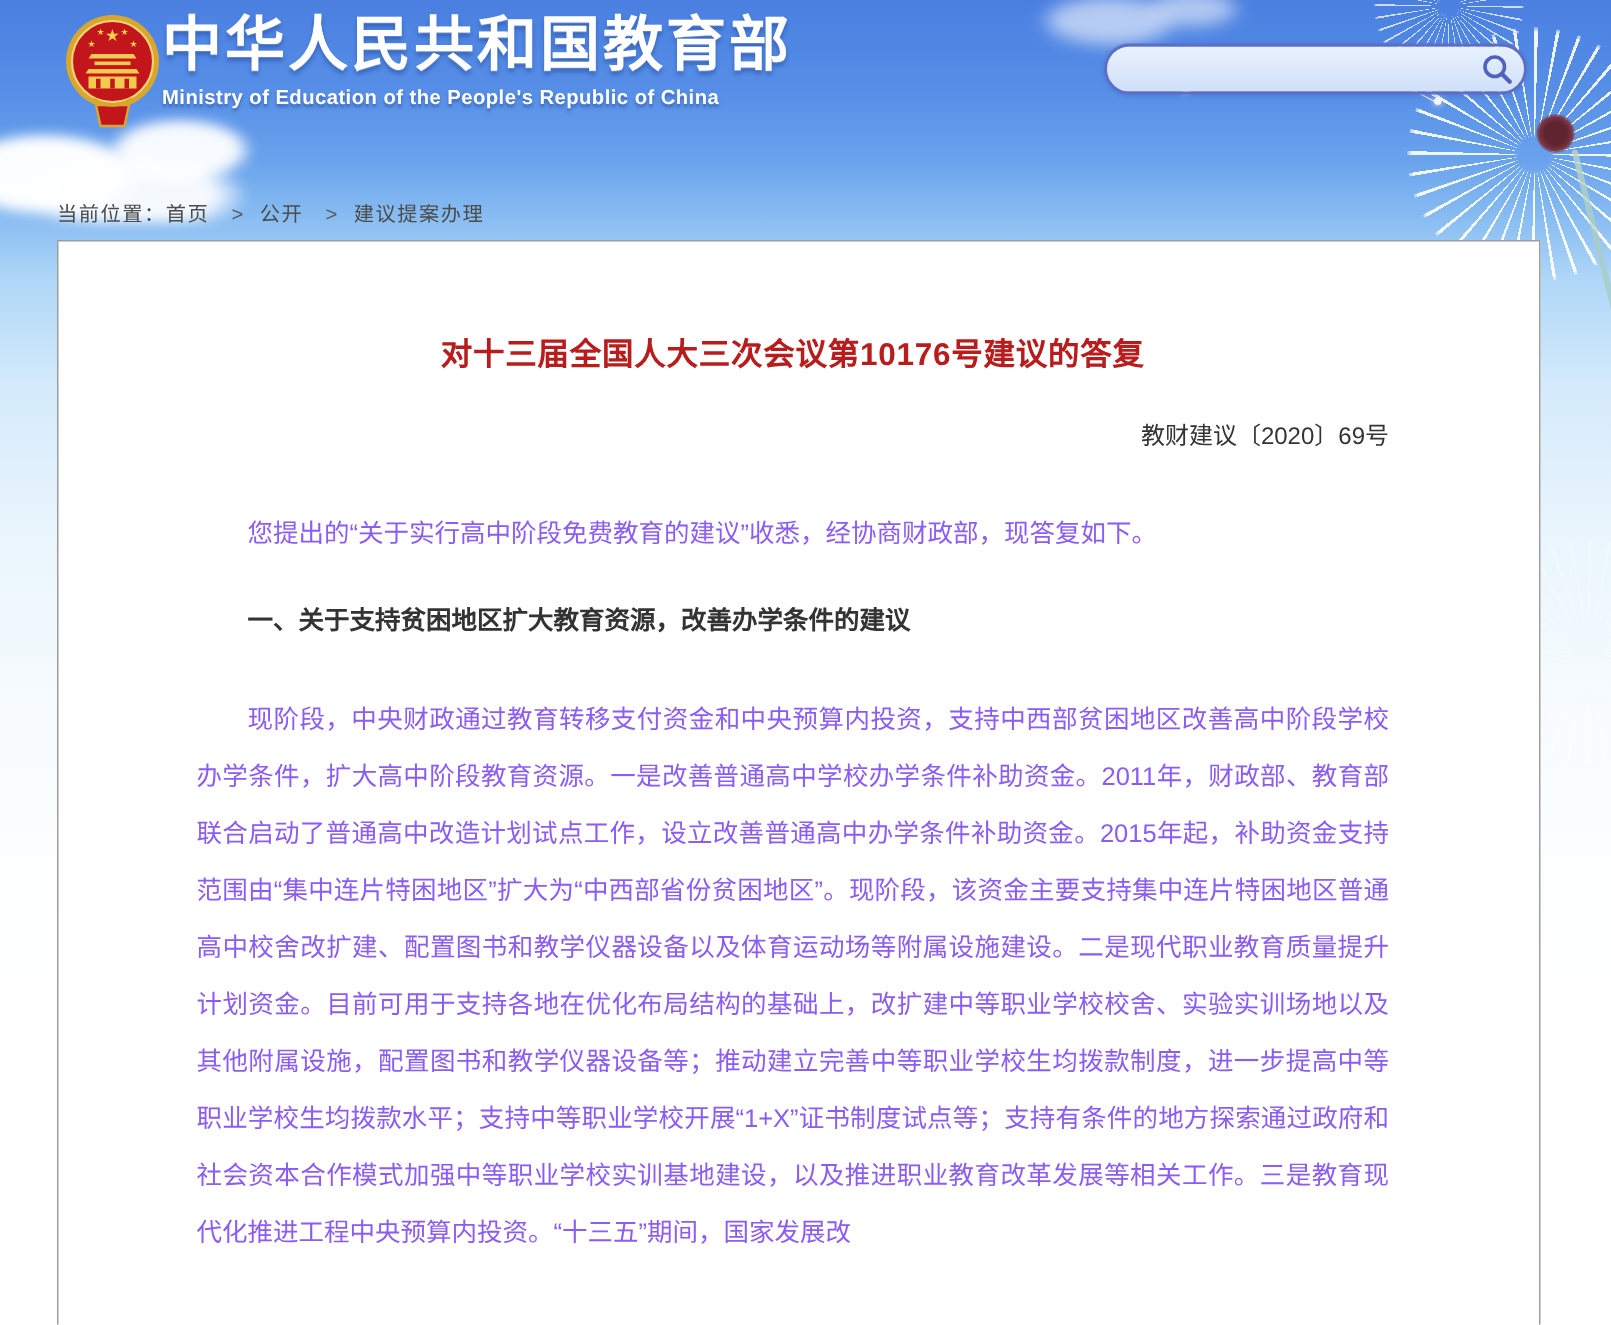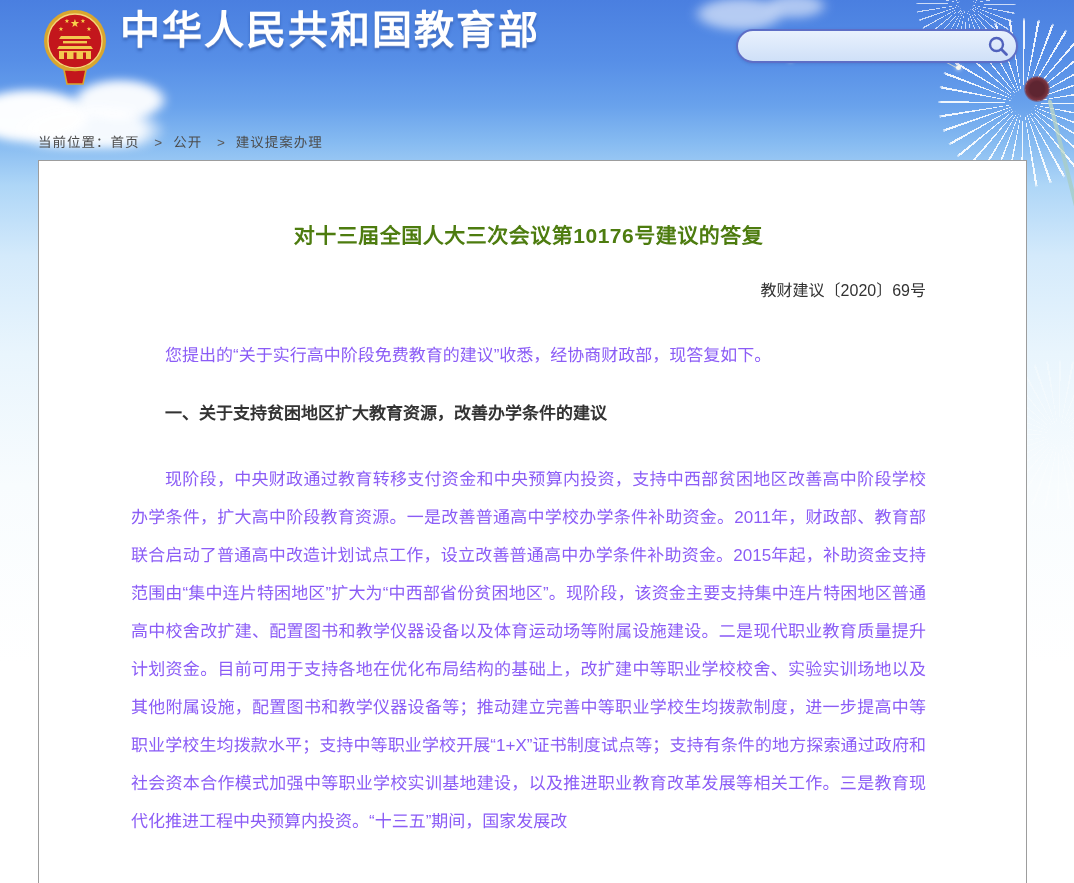--- a/index.html
+++ b/index.html
@@ -54,21 +54,21 @@
   }
   .seed::after {
     content:""; position:absolute; left:28px; top:13px; width:5px; height:5px;
     border-radius:50%; background:rgba(255,252,240,.95); box-shadow:0 0 4px rgba(255,255,255,.9);
   }
 
   
   .header { position:absolute; left:0; top:0; width:100%; height:125px; }
   .logo { position:absolute; left:42px; top:6px; display:flex; text-decoration:none; cursor:pointer; }
   .emblem { width:66px; height:80px; margin-top:2px; }
-  .logo-text { margin-left:12px; }
+  .logo-text { margin-left:0; }
   .logo-title {
     color:#fff; font-size:40px; font-weight:bold; letter-spacing:2px; line-height:48px;
     text-shadow:0 3px 3px rgba(25,60,140,.45), 0 1px 0 rgba(255,255,255,.35);
   }
   .logo-sub {
     color:#fff; font-size:13.5px; font-weight:bold; letter-spacing:.3px; margin-top:3px;
     text-shadow:0 2px 2px rgba(25,60,140,.5);
   }
   .searchbox {
     position:absolute; right:56px; top:29px; width:282px; height:34px;
@@ -94,21 +94,21 @@
   .breadcrumb a { color:#4c4c4c; text-decoration:none; cursor:pointer; }
   .breadcrumb .sep { margin:0 10px; color:#5a5a5a; }
 
   
   .panel {
     position:absolute; left:38px; top:160px; width:989px; height:745px;
     background:#fff; border:1px solid #9d9d9d;
     padding:58px 100px 0 92px;
   }
   .doc-title {
-    font-size:21px; font-weight:bold; color:#4d7c0f; text-align:center;
+    font-size:21px; font-weight:bold; color:#b91c1c; text-align:center;
     letter-spacing:.5px; margin-bottom:28px;
   }
   .doc-num { font-size:16px; color:#333; text-align:right; margin-bottom:36px; }
   .panel p, .panel h2 {
     font-size:17px; color:#8b5cf6; line-height:38px;
     text-indent:2em; text-align:justify; text-justify:inter-ideograph;
   }
   .panel p { margin-bottom:20px; font-weight:normal; }
   .panel h2 { font-weight:bold; color:#333; margin:6px 0 28px; }
 </style>
@@ -141,20 +141,21 @@
       <path d="M15 41 L51 41 L49 38 L17 38 Z" fill="#f3c94f"></path>
       <rect x="17" y="43" width="32" height="8" fill="#f3c94f"></rect>
       <rect x="22" y="44.5" width="3" height="6.5" fill="#c3161c"></rect>
       <rect x="31.5" y="44.5" width="3" height="6.5" fill="#c3161c"></rect>
       <rect x="41" y="44.5" width="3" height="6.5" fill="#c3161c"></rect>
       <path d="M22 62 L44 62 L41 76 L25 76 Z" fill="#c3161c" stroke="#d9a62e" stroke-width="1.6"></path>
       <path d="M20 58 Q33 66 46 58" fill="none" stroke="#d9a62e" stroke-width="2.4"></path>
     </svg>
     <span class="logo-text">
       <span class="logo-title" style="display:block">中华人民共和国教育部</span>
+      <span class="logo-sub" style="display:block">Ministry of Education of the People's Republic of China</span>
     </span>
   </a>
 
   <div class="searchbox">
     <input type="text" placeholder="" style="">
     <button class="search-btn">
       <svg width="22" height="22" viewBox="0 0 22 22">
         <circle cx="9.5" cy="9.5" r="6.5" fill="none" stroke="#5062bd" stroke-width="2.4"></circle>
         <line x1="14.5" y1="14.5" x2="19.5" y2="19.5" stroke="#5062bd" stroke-width="2.8" stroke-linecap="round"></line>
       </svg>

